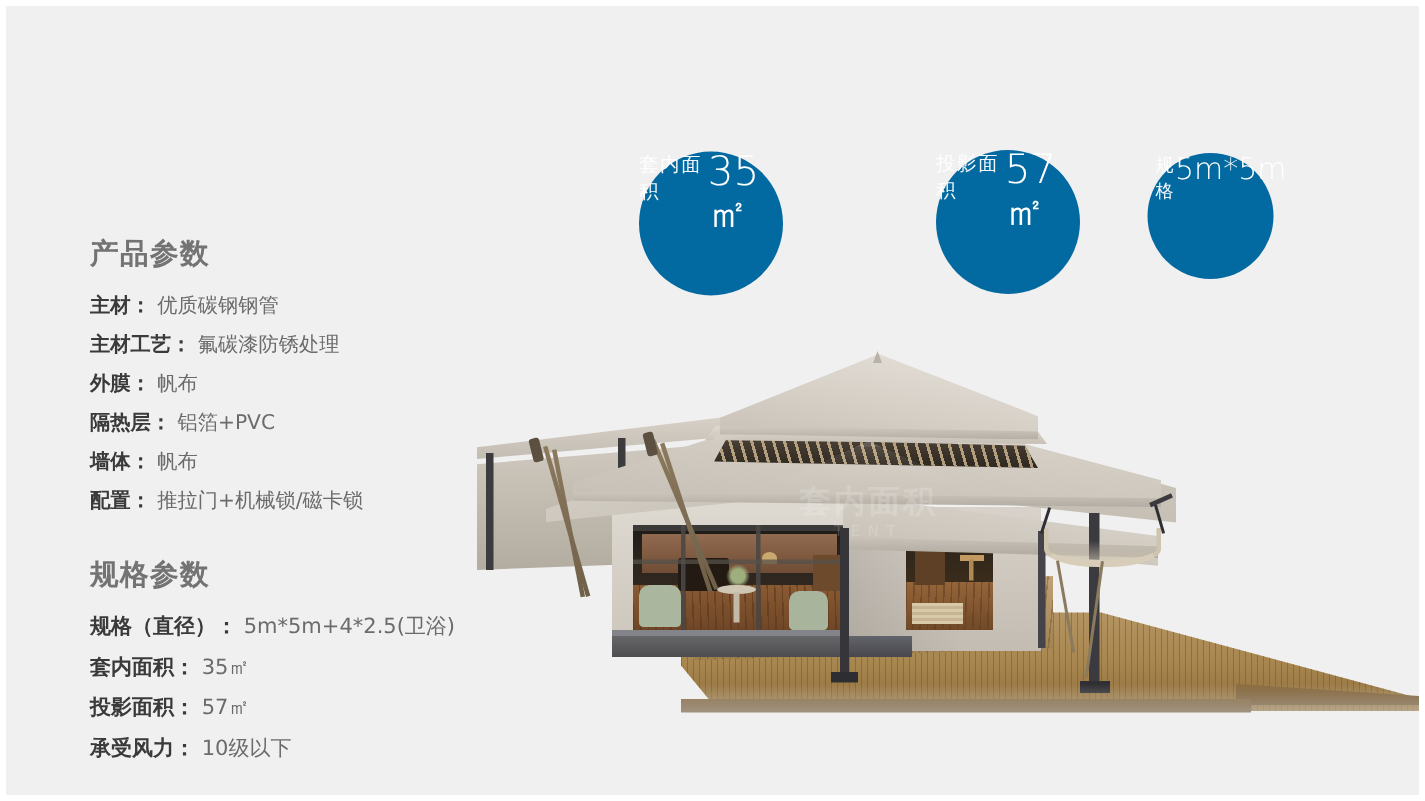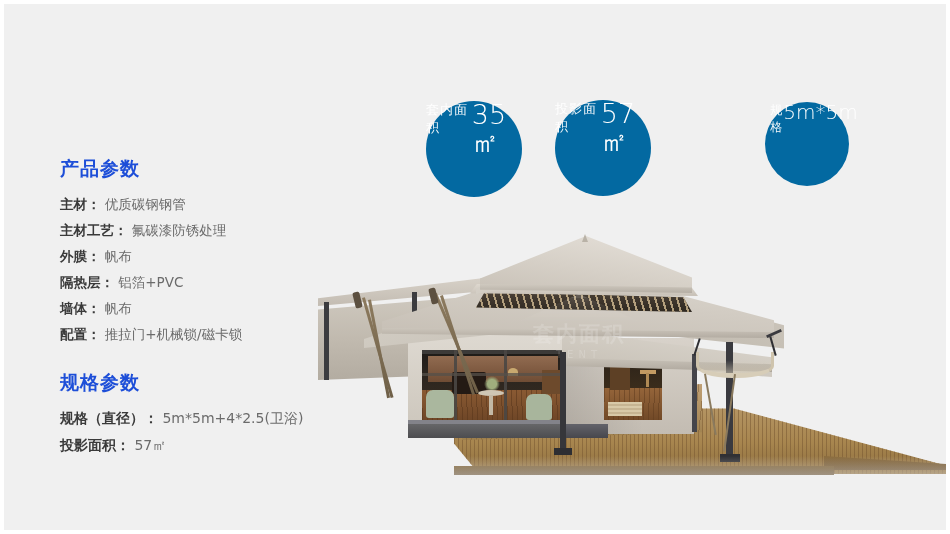--- a/index.html
+++ b/index.html
@@ -28,21 +28,21 @@
     font-size:30px;
     font-weight:bold;
     letter-spacing:3px;
     white-space:nowrap;
     text-shadow:0 1px 2px rgba(0,0,0,.25);
   }
 
   
   .section { position:absolute; left:56px; }
   .section-title {
-    color:#1d4ed8;
+    color:#737373;
     font-size:19px;
     font-weight:bold;
     letter-spacing:1px;
     margin-bottom:9px;
   }
   .spec-row {
     font-size:13.5px;
     line-height:26px;
     white-space:nowrap;
   }
@@ -70,21 +70,21 @@
     opacity:.95;
   }
   .badge .val {
     font-size:27px;
     font-weight:300;
     letter-spacing:0px;
     line-height:1.05;
   }
 
   #badge-interior { left:422px; top:97px; width:96px; height:96px; }
-  #badge-projected{ left:551px; top:96px; width:96px; height:96px; }
+  #badge-projected{ left:620px; top:96px; width:96px; height:96px; }
   #badge-size     { left:761px; top:98px; width:84px; height:84px; }
   #badge-size .cap { font-size:12px;margin-left:14px; }
   #badge-size .val { font-size:20px; }
 
   
   #tent { position:absolute; left:300px; top:230px; width:650px; height:300px; }
   #tent > * { position:absolute; }
 
   
   .deck-main {
@@ -368,22 +368,30 @@
   </div>
 
   <div class="section" id="section-spec">
     <div class="section-title">规格参数</div>
 
     <div class="spec-row">
       <span class="spec-label">规格（直径）：</span>
       <span class="spec-value">5m*5m+4*2.5(卫浴)</span>
     </div>
     <div class="spec-row">
+      <span class="spec-label">套内面积：</span>
+      <span class="spec-value">35㎡</span>
+    </div>
+    <div class="spec-row">
       <span class="spec-label">投影面积：</span>
       <span class="spec-value">57㎡</span>
+    </div>
+    <div class="spec-row">
+      <span class="spec-label">承受风力：</span>
+      <span class="spec-value">10级以下</span>
     </div>
   </div>
 
   <div class="badge" id="badge-interior">
     <span class="cap">套内面积</span>
     <span class="val"><span>35</span><span>㎡</span></span>
   </div>
 
   <div class="badge" id="badge-projected">
     <span class="cap">投影面积</span>

